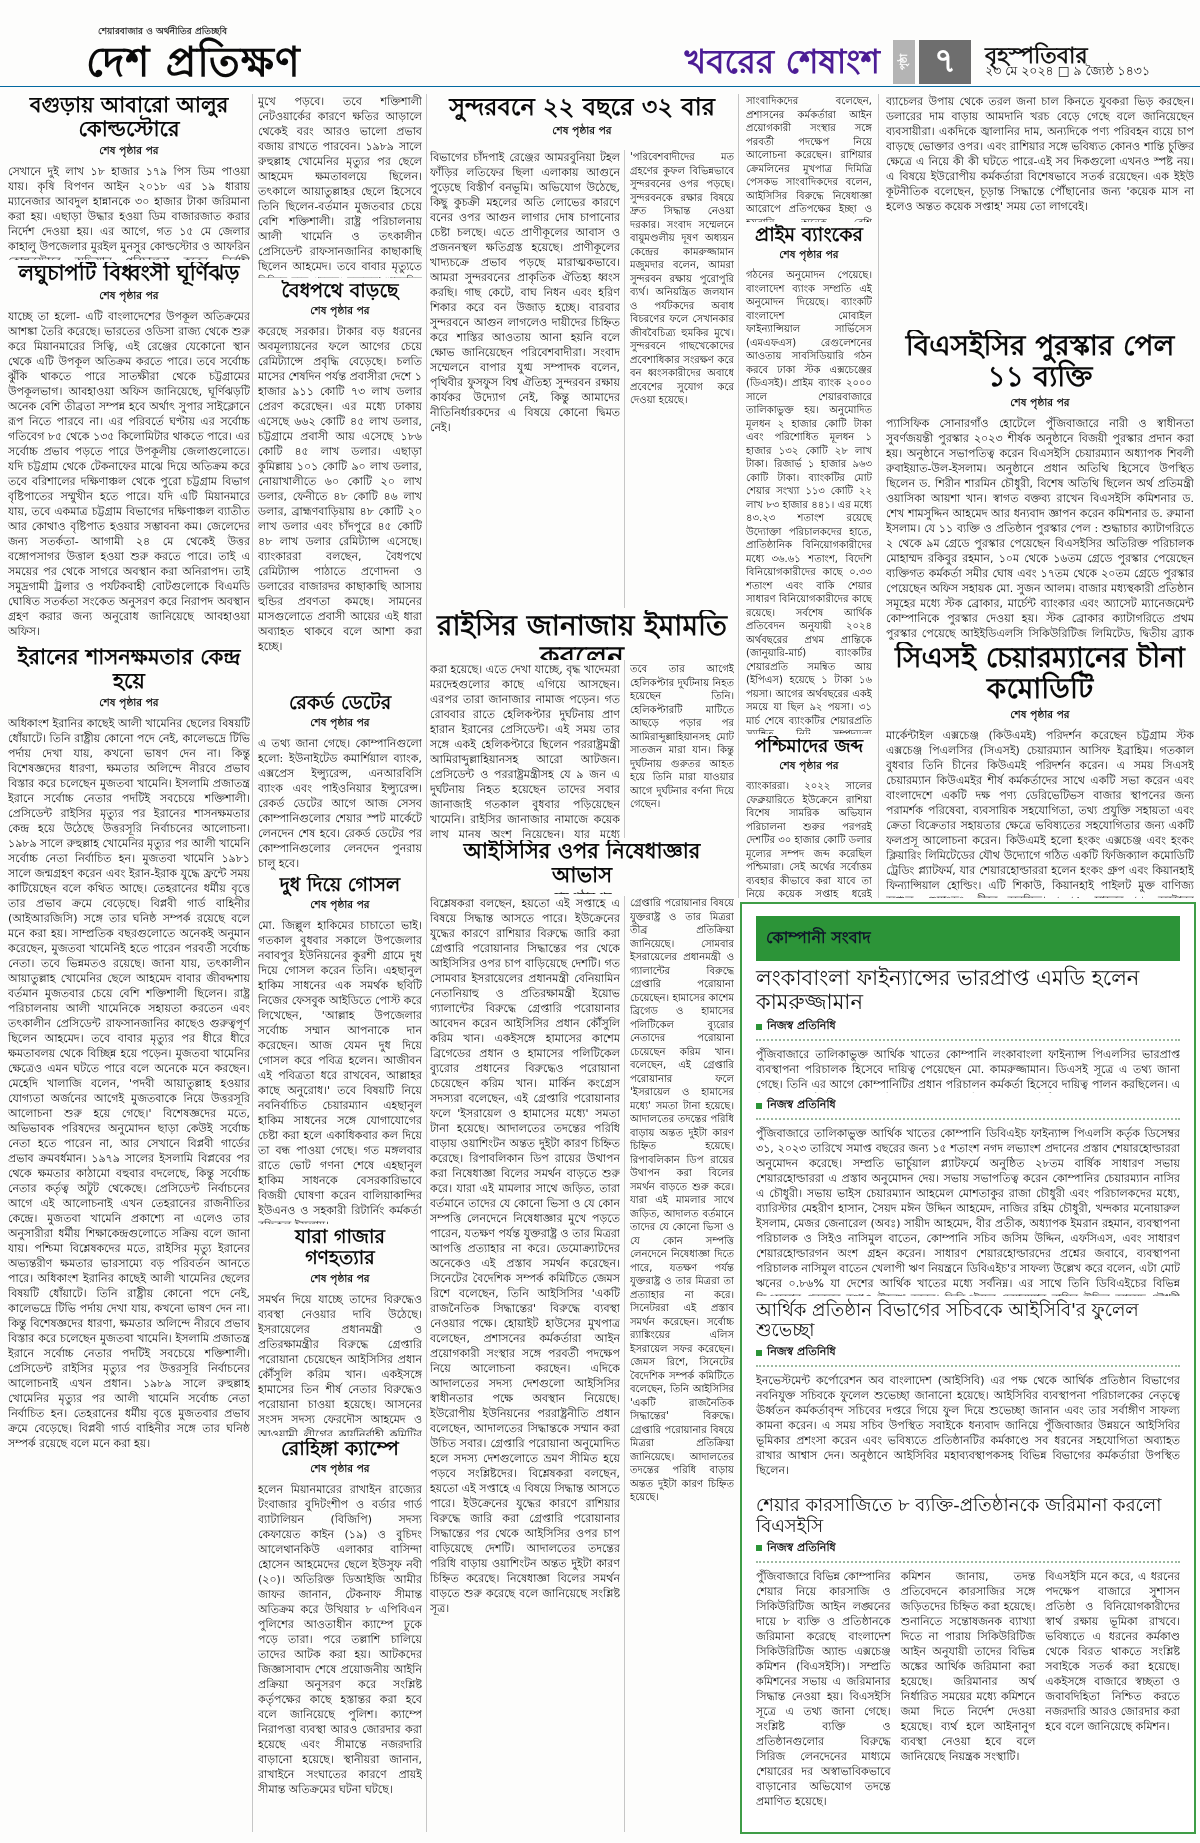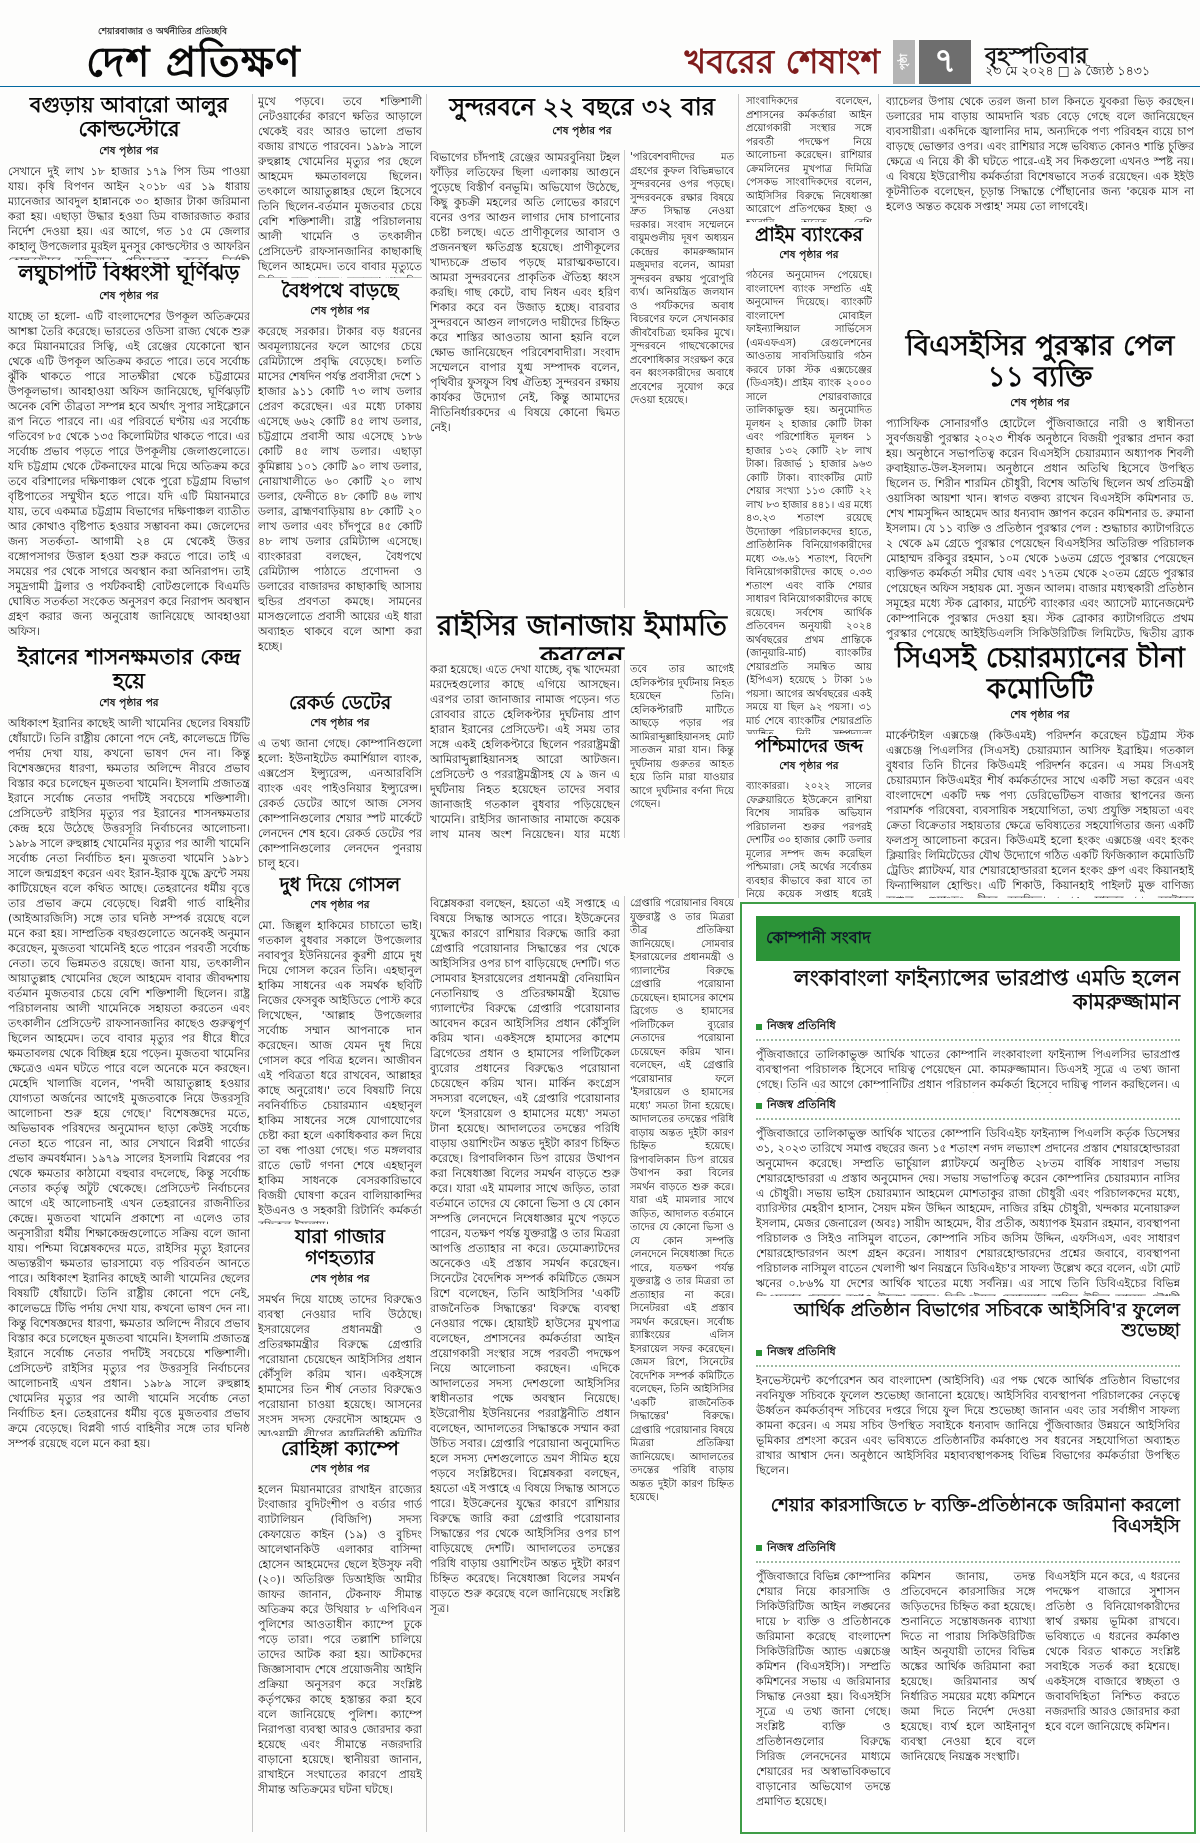--- a/index.html
+++ b/index.html
@@ -2,41 +2,41 @@
 <html lang="bn"><head>
 <meta charset="utf-8">
 <style>
   html,body{margin:0;padding:0;background:#e8e8e8;}
   #page{position:relative;width:1200px;height:1843px;background:#fdfdfc;margin:0 auto;
         font-family:"DejaVu Sans",sans-serif;color:#141414;overflow:hidden;}
   
   #mast{position:absolute;left:0;top:0;width:1200px;height:86px;border-bottom:1px solid #0369a1;}
   .tagline{position:absolute;left:98px;top:24px;font-size:9px;font-weight:bold;color:#333;}
   .logo{position:absolute;left:86px;top:30px;font-size:41px;font-weight:bold;letter-spacing:1px;color:#0a0a0a;}
-  .section-title{position:absolute;left:560px;top:36px;width:320px;text-align:right;font-size:33px;font-weight:bold;color:#7f1d1d;}
+  .section-title{position:absolute;left:560px;top:36px;width:320px;text-align:right;font-size:33px;font-weight:bold;color:#4c1d95;}
   .pgword{position:absolute;left:893px;top:40px;width:22px;height:44px;background:#b4b4b4;color:#fff;
           font-size:10px;font-weight:bold;display:flex;align-items:center;justify-content:center;
           writing-mode:vertical-rl;transform:rotate(180deg);}
   .pgnum{position:absolute;left:919px;top:40px;width:52px;height:44px;background:#6e6e6e;color:#fff;
          font-size:34px;font-weight:bold;display:flex;align-items:center;justify-content:center;}
   .day{position:absolute;left:985px;top:38px;font-size:22px;font-weight:bold;}
   .date{position:absolute;left:985px;top:62px;font-size:12.5px;}
   
   .art{position:absolute;overflow:hidden;}
   .art h2{margin:0;text-align:center;font-weight:bold;line-height:1.12;color:#0a0a0a;}
   .h24{font-size:24px}.h22{font-size:28px}.h21{font-size:21px}.h19{font-size:19px}.h18{font-size:18px}
   .sub{text-align:center;font-weight:bold;font-size:10.5px;margin:2px 0 4px;}
   .bd{font-size:11px;line-height:15px;text-align:justify;margin:0;}
   .narrow .bd{font-size:10px;line-height:13.5px;}
   .vr{position:absolute;width:1px;background:#c6c6c6;}
   
   .cbox{position:absolute;border:2px solid #3f9d47;background:#fff;}
   .cbar{margin:12px 14px 6px;background:#2c9438;color:#0f172a;font-weight:bold;font-size:16px;padding:9px 10px;}
   .inner{padding:0 14px;}
-  .cbox h2{margin:4px 0 0;text-align:right;font-weight:bold;line-height:1.12;}
+  .cbox h2{margin:4px 0 0;text-align:left;font-weight:normal;line-height:1.12;}
   .byline{font-size:11px;font-weight:bold;margin:3px 0 0;display:flex;align-items:center;gap:5px;}
   .sq{width:6px;height:6px;background:#2c9438;display:inline-block;flex:0 0 auto;}
   .dot{border-bottom:2px dotted #9cb8a0;margin:3px 0 6px;}
   .cols3{display:flex;gap:10px;}
   .cols3 .bd{flex:1;}
   .clip{overflow:hidden;}
 </style>
 </head>
 <body>
 
@@ -120,20 +120,24 @@
     <h2 class="h22">রাইসির জানাজায় ইমামতি করলেন</h2>
     <div class="sub">শেষ পৃষ্ঠার পর</div>
   </div>
   <div class="art" style="left:430px;top:662px;width:190px;height:176px">
     <p class="bd">করা হয়েছে। এতে দেখা যাচ্ছে, বৃদ্ধ খাদেমরা মরদেহগুলোর কাছে এগিয়ে আসছেন। এরপর তারা জানাজার নামাজ পড়েন। গত রোববার রাতে হেলিকপ্টার দুর্ঘটনায় প্রাণ হারান ইরানের প্রেসিডেন্ট। এই সময় তার সঙ্গে একই হেলিকপ্টারে ছিলেন পররাষ্ট্রমন্ত্রী আমিরাব্দুল্লাহিয়ানসহ আরো আটজন। প্রেসিডেন্ট ও পররাষ্ট্রমন্ত্রীসহ যে ৯ জন এ দুর্ঘটনায় নিহত হয়েছেন তাদের সবার জানাজাই গতকাল বুধবার পড়িয়েছেন খামেনি। রাইসির জানাজার নামাজে কয়েক লাখ মানুষ অংশ নিয়েছেন। যার মধ্যে অসংখ্য নারীও ছিলেন। নারী ও পুরুষ উভয়ই কালো কাপড় পরে এসেছিলেন। ৬৩ বছর বয়সী রাইসি ২০২১ সালে দেশটির প্রেসিডেন্ট নির্বাচিত হন। ধর্মীয় নেতা হবেন বলেও ধারণা ছিল। কট্টরপন্থী হিসেবে পরিচিত রাইসি ইরানের পরবর্তী সর্বোচ্চ নেতা হবেন বলে মনে করেছিলেন অনেকে।</p>
   </div>
   <div class="art narrow" style="left:630px;top:662px;width:104px;height:176px">
     <p class="bd">তবে তার আগেই হেলিকপ্টার দুর্ঘটনায় নিহত হয়েছেন তিনি। হেলিকপ্টারটি মাটিতে আছড়ে পড়ার পর আমিরাব্দুল্লাহিয়ানসহ মোট সাতজন মারা যান। কিন্তু দুর্ঘটনায় গুরুতর আহত হয়ে তিনি মারা যাওয়ার আগে দুর্ঘটনার বর্ণনা দিয়ে গেছেন।</p>
   </div>
 
+  <div class="art" style="left:430px;top:840px;width:304px;height:54px">
+    <h2 class="h21">আইসিসির ওপর নিষেধাজ্ঞার আভাস</h2>
+    <div class="sub">শেষ পৃষ্ঠার পর</div>
+  </div>
   <div class="art" style="left:430px;top:896px;width:190px;height:936px">
     <p class="bd">বিশ্লেষকরা বলছেন, হয়তো এই সপ্তাহে এ বিষয়ে সিদ্ধান্ত আসতে পারে। ইউক্রেনের যুদ্ধের কারণে রাশিয়ার বিরুদ্ধে জারি করা গ্রেপ্তারি পরোয়ানার সিদ্ধান্তের পর থেকে আইসিসির ওপর চাপ বাড়িয়েছে দেশটি। গত সোমবার ইসরায়েলের প্রধানমন্ত্রী বেনিয়ামিন নেতানিয়াহু ও প্রতিরক্ষামন্ত্রী ইয়োভ গ্যালান্টের বিরুদ্ধে গ্রেপ্তারি পরোয়ানার আবেদন করেন আইসিসির প্রধান কৌঁসুলি করিম খান। একইসঙ্গে হামাসের কাশেম ব্রিগেডের প্রধান ও হামাসের পলিটিকেল ব্যুরোর প্রধানের বিরুদ্ধেও পরোয়ানা চেয়েছেন করিম খান। মার্কিন কংগ্রেস সদস্যরা বলেছেন, এই গ্রেপ্তারি পরোয়ানার ফলে 'ইসরায়েল ও হামাসের মধ্যে' সমতা টানা হয়েছে। আদালতের তদন্তের পরিধি বাড়ায় ওয়াশিংটন অন্তত দুইটা কারণ চিহ্নিত করেছে। রিপাবলিকান ডিপ রায়ের উথাপন করা নিষেধাজ্ঞা বিলের সমর্থন বাড়তে শুরু করে। যারা এই মামলার সাথে জড়িত, তারা বর্তমানে তাদের যে কোনো ভিসা ও যে কোন সম্পত্তি লেনদেনে নিষেধাজ্ঞার মুখে পড়তে পারেন, যতক্ষণ পর্যন্ত যুক্তরাষ্ট্র ও তার মিত্ররা আপত্তি প্রত্যাহার না করে। ডেমোক্র্যাটদের অনেকেও এই প্রস্তাব সমর্থন করেছেন। সিনেটের বৈদেশিক সম্পর্ক কমিটিতে জেমস রিশে বলেছেন, তিনি আইসিসির 'একটি রাজনৈতিক সিদ্ধান্তের' বিরুদ্ধে ব্যবস্থা নেওয়ার পক্ষে। হোয়াইট হাউসের মুখপাত্র বলেছেন, প্রশাসনের কর্মকর্তারা আইন প্রয়োগকারী সংস্থার সঙ্গে পরবর্তী পদক্ষেপ নিয়ে আলোচনা করছেন। এদিকে আদালতের সদস্য দেশগুলো আইসিসির স্বাধীনতার পক্ষে অবস্থান নিয়েছে। ইউরোপীয় ইউনিয়নের পররাষ্ট্রনীতি প্রধান বলেছেন, আদালতের সিদ্ধান্তকে সম্মান করা উচিত সবার। গ্রেপ্তারি পরোয়ানা অনুমোদিত হলে সদস্য দেশগুলোতে ভ্রমণ সীমিত হয়ে পড়বে সংশ্লিষ্টদের। বিশ্লেষকরা বলছেন, হয়তো এই সপ্তাহে এ বিষয়ে সিদ্ধান্ত আসতে পারে। ইউক্রেনের যুদ্ধের কারণে রাশিয়ার বিরুদ্ধে জারি করা গ্রেপ্তারি পরোয়ানার সিদ্ধান্তের পর থেকে আইসিসির ওপর চাপ বাড়িয়েছে দেশটি। আদালতের তদন্তের পরিধি বাড়ায় ওয়াশিংটন অন্তত দুইটা কারণ চিহ্নিত করেছে। নিষেধাজ্ঞা বিলের সমর্থন বাড়তে শুরু করেছে বলে জানিয়েছে সংশ্লিষ্ট সূত্র।</p>
   </div>
   <div class="art narrow" style="left:630px;top:896px;width:104px;height:936px">
     <p class="bd">গ্রেপ্তারি পরোয়ানার বিষয়ে যুক্তরাষ্ট্র ও তার মিত্ররা তীব্র প্রতিক্রিয়া জানিয়েছে। সোমবার ইসরায়েলের প্রধানমন্ত্রী ও গ্যালান্টের বিরুদ্ধে গ্রেপ্তারি পরোয়ানা চেয়েছেন। হামাসের কাশেম ব্রিগেড ও হামাসের পলিটিকেল ব্যুরোর নেতাদের পরোয়ানা চেয়েছেন করিম খান। বলেছেন, এই গ্রেপ্তারি পরোয়ানার ফলে 'ইসরায়েল ও হামাসের মধ্যে' সমতা টানা হয়েছে। আদালতের তদন্তের পরিধি বাড়ায় অন্তত দুইটা কারণ চিহ্নিত হয়েছে। রিপাবলিকান ডিপ রায়ের উথাপন করা বিলের সমর্থন বাড়তে শুরু করে। যারা এই মামলার সাথে জড়িত, আদালত বর্তমানে তাদের যে কোনো ভিসা ও যে কোন সম্পত্তি লেনদেনে নিষেধাজ্ঞা দিতে পারে, যতক্ষণ পর্যন্ত যুক্তরাষ্ট্র ও তার মিত্ররা তা প্রত্যাহার না করে। সিনেটররা এই প্রস্তাব সমর্থন করেছেন। সর্বোচ্চ র‍্যাঙ্কিংয়ের এলিস ইসরায়েল সফর করেছেন। জেমস রিশে, সিনেটের বৈদেশিক সম্পর্ক কমিটিতে বলেছেন, তিনি আইসিসির 'একটি রাজনৈতিক সিদ্ধান্তের' বিরুদ্ধে। গ্রেপ্তারি পরোয়ানার বিষয়ে মিত্ররা প্রতিক্রিয়া জানিয়েছে। আদালতের তদন্তের পরিধি বাড়ায় অন্তত দুইটা কারণ চিহ্নিত হয়েছে।</p>
   </div>
 
   <div class="art narrow" style="left:746px;top:94px;width:126px;height:128px">
     <p class="bd">সাংবাদিকদের বলেছেন, প্রশাসনের কর্মকর্তারা আইন প্রয়োগকারী সংস্থার সঙ্গে পরবর্তী পদক্ষেপ নিয়ে আলোচনা করেছেন। রাশিয়ার ক্রেমলিনের মুখপাত্র দিমিত্রি পেসকভ সাংবাদিকদের বলেন, আইসিসির বিরুদ্ধে নিষেধাজ্ঞা আরোপে প্রতিপক্ষের ইচ্ছা ও হয়রানি অনেক বেশি কৌতূহলোদ্দীপক। বিবিসি বাংলা</p>
   </div>

